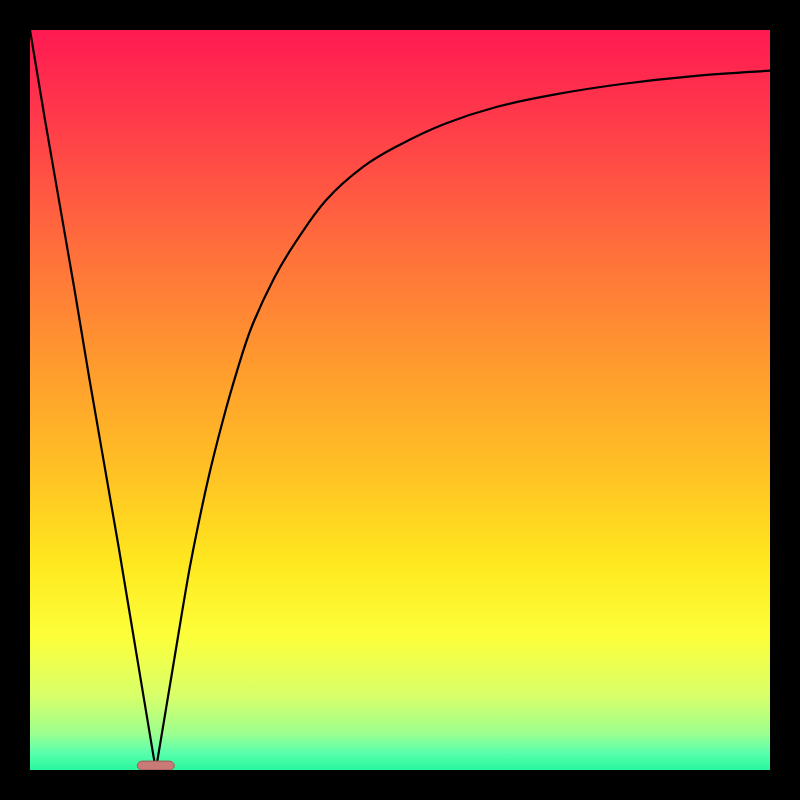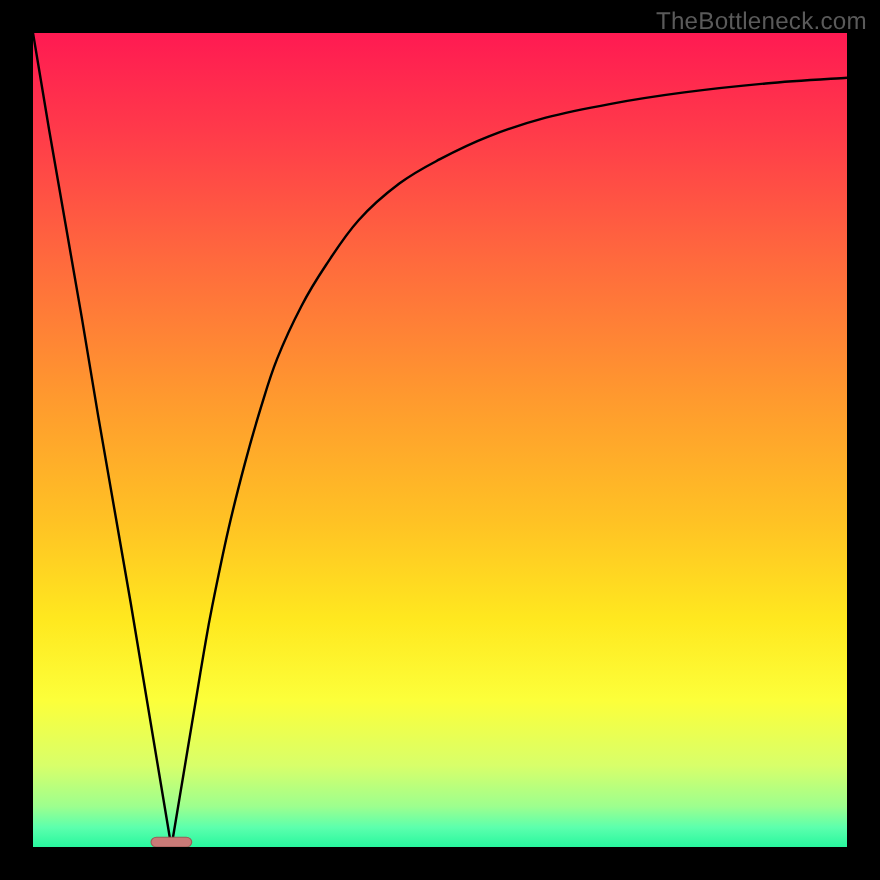--- a/index.html
+++ b/index.html
@@ -59,15 +59,14 @@
             <stop offset="100.00%" stop-color="#28f79e"></stop>
           </linearGradient>
       </defs>
       <rect id="bg-rect" x="0" y="0" width="740" height="740" fill="url(#bg-grad)"></rect>
       <path id="curve-left" fill="none" stroke-width="2.2" d="M0.00 0.00 L14.80 88.80 L29.60 173.90 L44.40 259.00 L59.20 347.80 L74.00 432.90 L88.80 518.00 L103.60 606.80 L114.70 673.40 L125.80 740.00" stroke="#000000"></path>
       <path id="curve-right" fill="none" stroke-width="2.2" d="M 125.80 740.00 C 127.13 732.01, 130.54 711.58, 133.20 695.60 C 135.86 679.62, 137.94 667.18, 140.60 651.20 C 143.26 635.22, 145.34 622.78, 148.00 606.80 C 150.66 590.82, 152.74 577.72, 155.40 562.40 C 158.06 547.08, 158.80 541.68, 162.80 521.70 C 166.80 501.72, 172.27 474.71, 177.60 451.40 C 182.93 428.09, 187.07 412.18, 192.40 392.20 C 197.73 372.22, 201.87 357.72, 207.20 340.40 C 212.53 323.08, 215.34 312.65, 222.00 296.00 C 228.66 279.35, 236.21 263.22, 244.20 247.90 C 252.19 232.58, 257.08 224.89, 266.40 210.90 C 275.72 196.91, 284.01 183.52, 296.00 170.20 C 307.99 156.88, 319.68 146.89, 333.00 136.90 C 346.32 126.91, 355.35 122.43, 370.00 114.70 C 384.65 106.97, 397.08 100.77, 414.40 93.98 C 431.72 87.19, 446.22 82.29, 466.20 76.96 C 486.18 71.63, 502.76 68.51, 525.40 64.38 C 548.04 60.25, 566.69 57.35, 592.00 54.02 C 617.31 50.69, 639.36 48.28, 666.00 45.88 C 692.64 43.48, 726.68 41.63, 740.00 40.70" stroke="#000000"></path>
       <rect id="marker" rx="5" ry="5" x="107.30" y="731.12" width="37.00" height="8.88" fill="#c97a77" stroke="#9e5a57" stroke-width="1"></rect>
     </svg>
   </div>
 
-  <div class="watermark">TheBottleneck.com</div>
 
 </div>
 
 </body></html>

